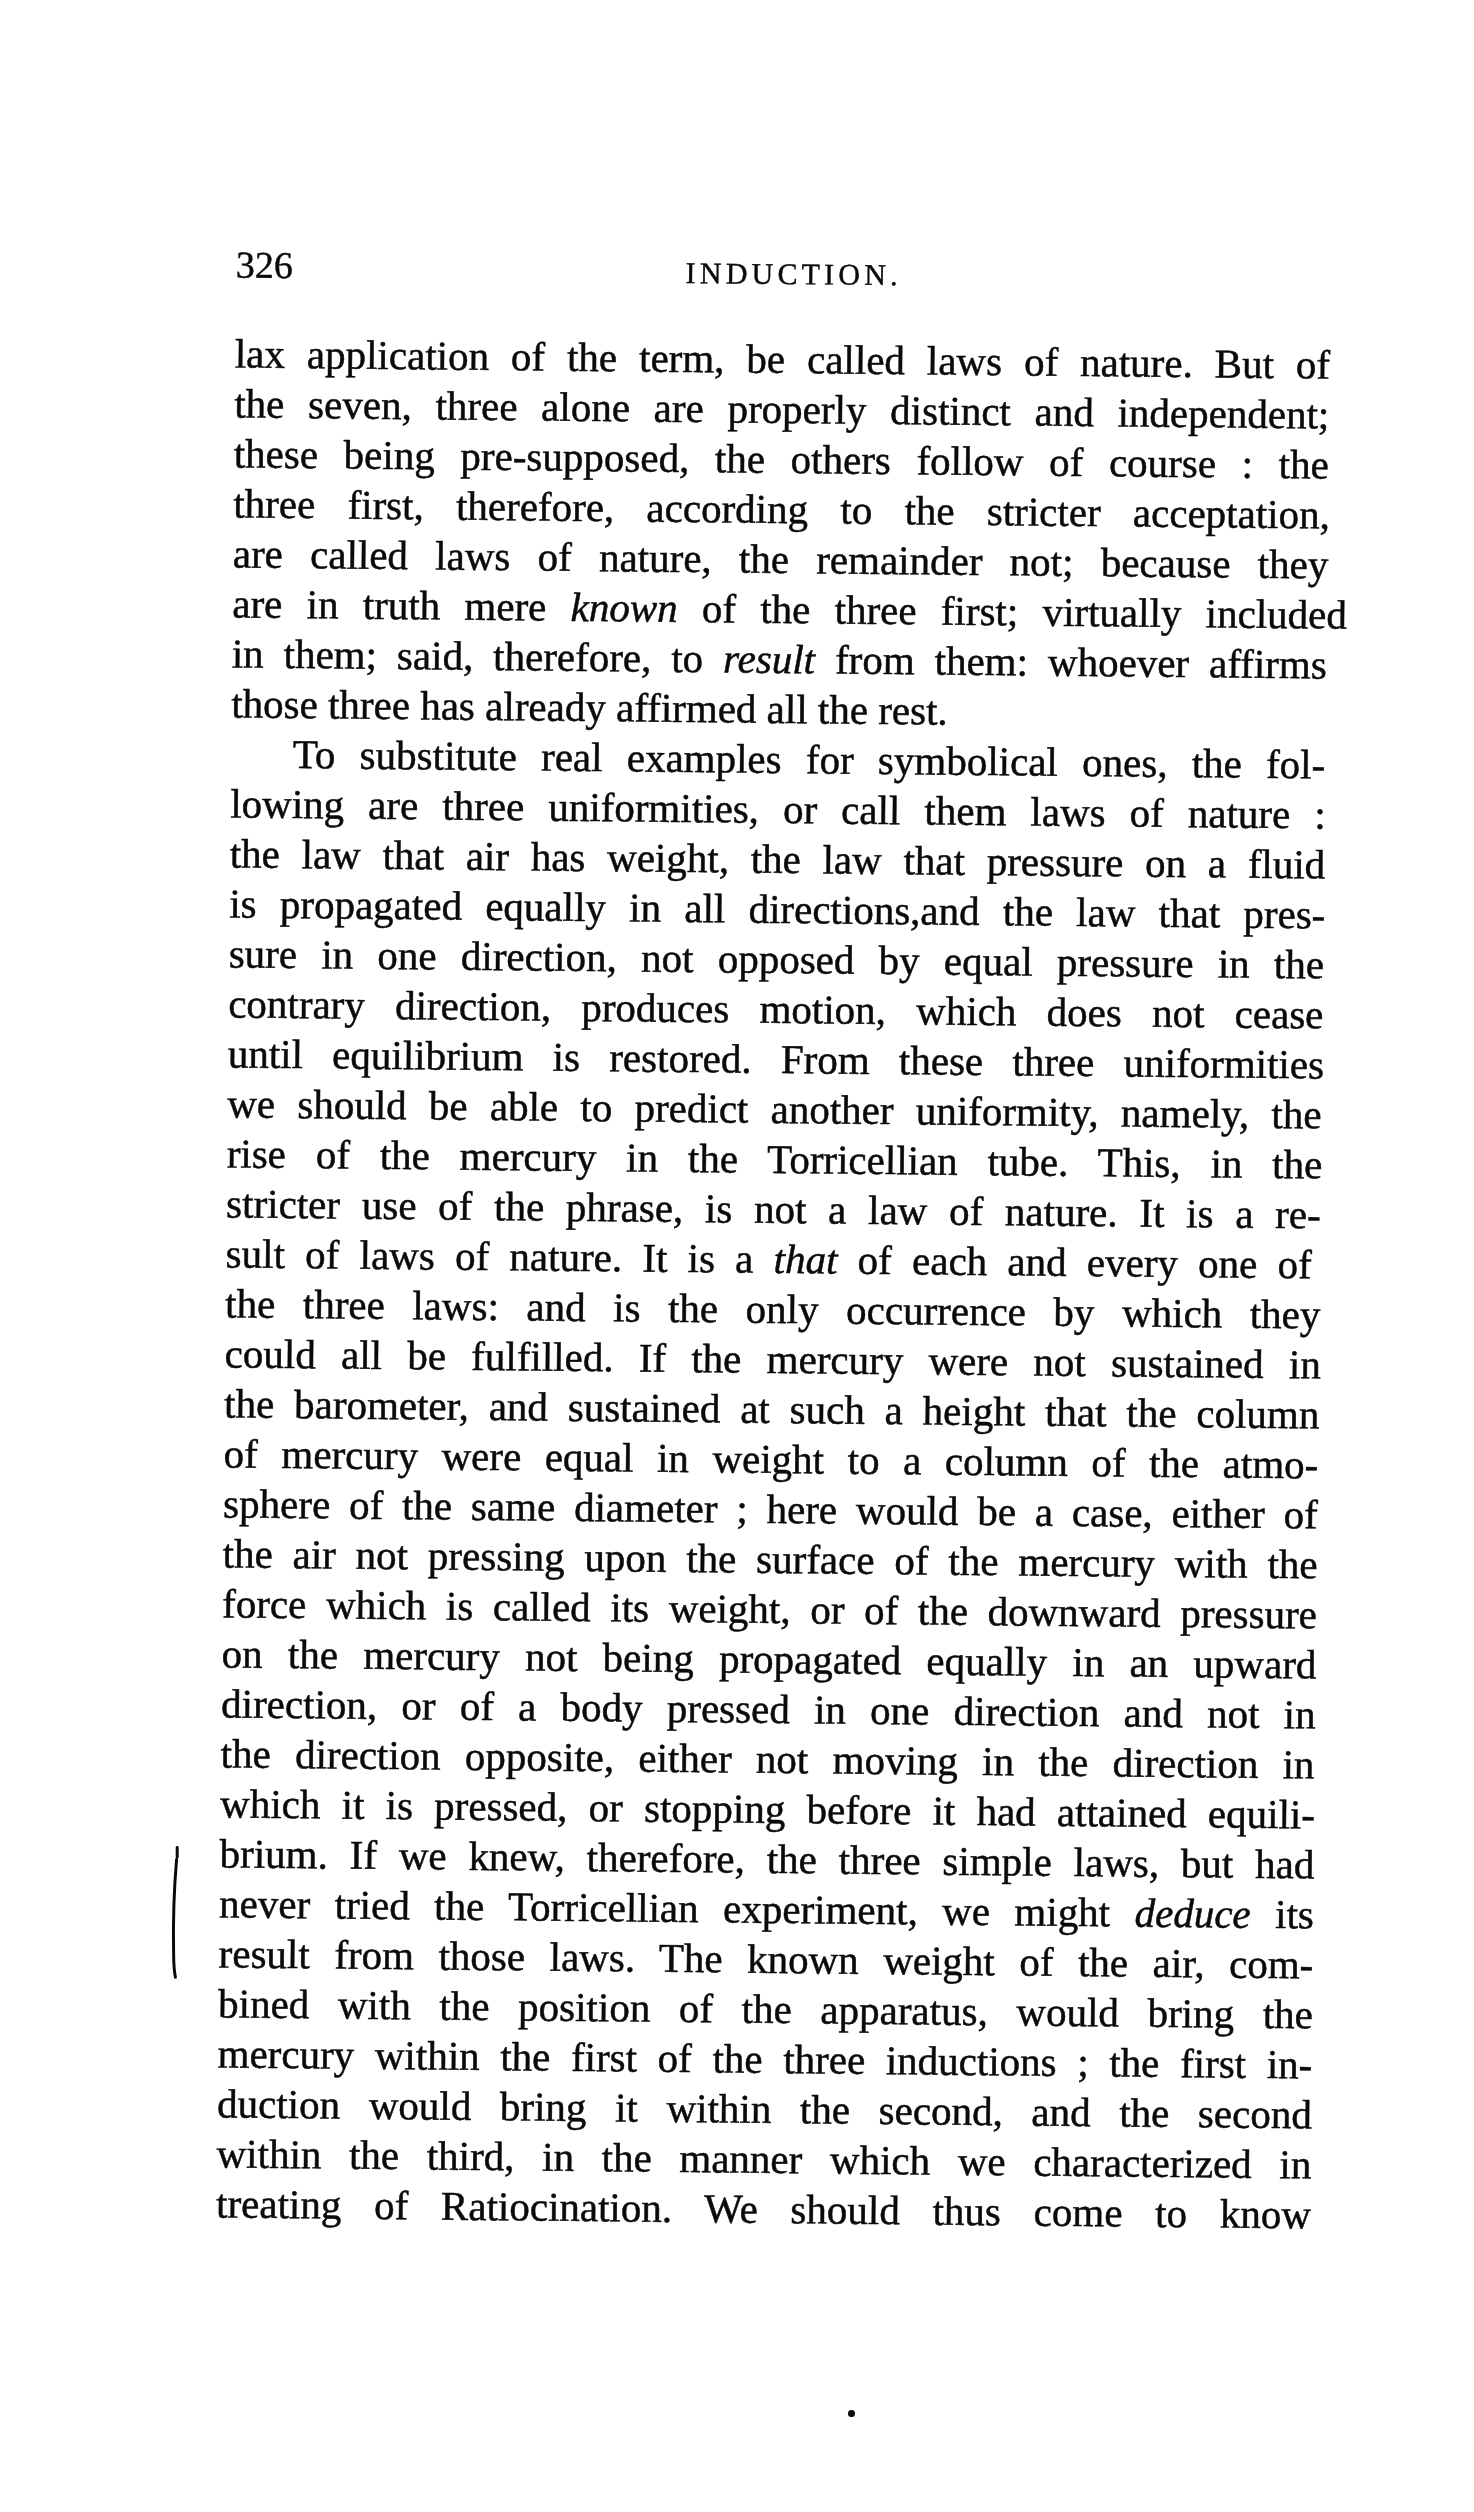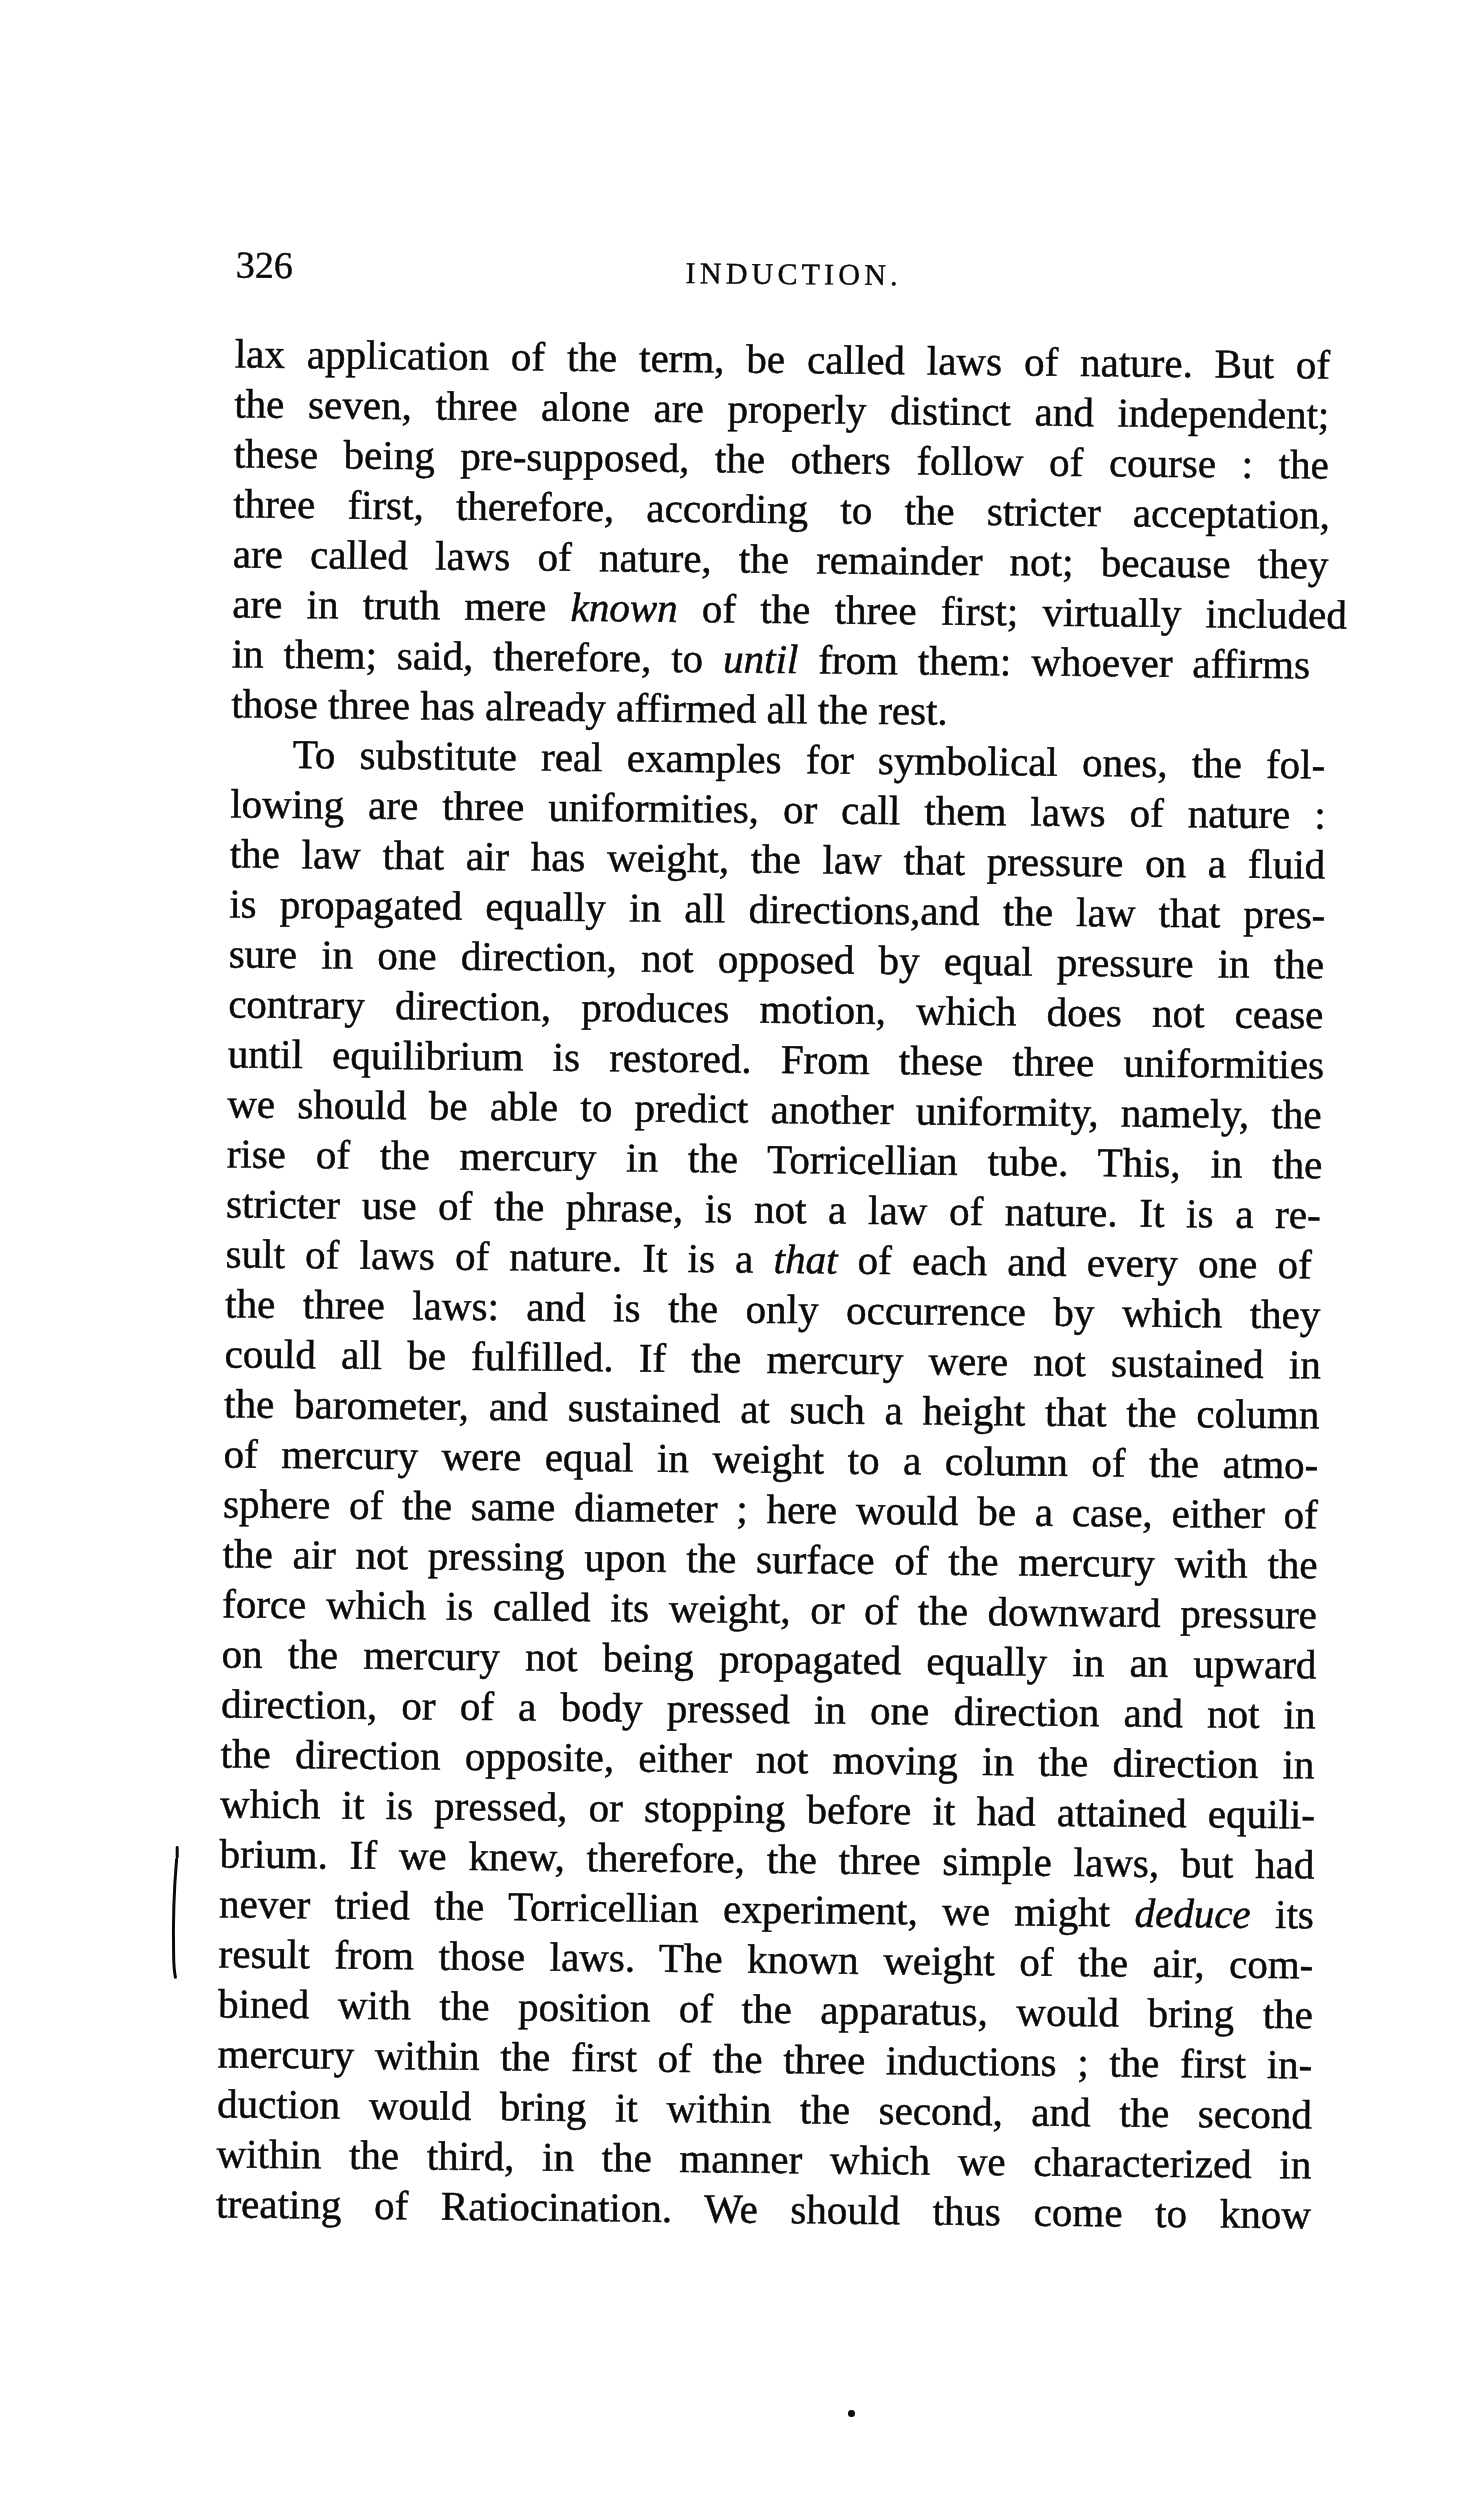--- a/index.html
+++ b/index.html
@@ -96,21 +96,21 @@
       <span class="running-title">INDUCTION.</span>
     </div>
     <div class="body-text" id="body-text">
         <div>
           <div class="line"><span style="white-space: nowrap; word-spacing: 11.7px;"><span>lax application of the term, be called laws of nature. But of</span></span></div>
           <div class="line"><span style="white-space: nowrap; word-spacing: 13.5px;"><span>the seven, three alone are properly distinct and independent;</span></span></div>
           <div class="line"><span style="white-space: nowrap; word-spacing: 15.4px;"><span>these being pre-supposed, the others follow of course : the</span></span></div>
           <div class="line"><span style="white-space: nowrap; word-spacing: 22px;"><span>three first, therefore, according to the stricter acceptation,</span></span></div>
           <div class="line"><span style="white-space: nowrap; word-spacing: 17px;"><span>are called laws of nature, the remainder not; because they</span></span></div>
           <div class="line"><span style="white-space: nowrap; word-spacing: 14px;"><span>are in truth mere </span><span class="it">known</span><span> of the three first; virtually included</span></span></div>
-          <div class="line"><span style="white-space: nowrap; word-spacing: 9.7px;"><span>in them; said, therefore, to </span><span class="it">until</span><span> from them: whoever affirms</span></span></div>
+          <div class="line"><span style="white-space: nowrap; word-spacing: 9.7px;"><span>in them; said, therefore, to </span><span class="it">result</span><span> from them: whoever affirms</span></span></div>
           <div class="line"><span style="white-space: nowrap; word-spacing: 0px;"><span>those three has already affirmed all the rest.</span></span></div>
         </div>
         <div>
           <div class="line indent"><span style="white-space: nowrap; word-spacing: 14px;"><span>To substitute real examples for symbolical ones, the fol-</span></span></div>
           <div class="line"><span style="white-space: nowrap; word-spacing: 13.8px;"><span>lowing are three uniformities, or call them laws of nature :</span></span></div>
           <div class="line"><span style="white-space: nowrap; word-spacing: 11.5px;"><span>the law that air has weight, the law that pressure on a fluid</span></span></div>
           <div class="line"><span style="white-space: nowrap; word-spacing: 13px;"><span>is propagated equally in all directions,and the law that pres-</span></span></div>
           <div class="line"><span style="white-space: nowrap; word-spacing: 14px;"><span>sure in one direction, not opposed by equal pressure in the</span></span></div>
           <div class="line"><span style="white-space: nowrap; word-spacing: 20px;"><span>contrary direction, produces motion, which does not cease</span></span></div>
           <div class="line"><span style="white-space: nowrap; word-spacing: 19px;"><span>until equilibrium is restored. From these three uniformities</span></span></div>

